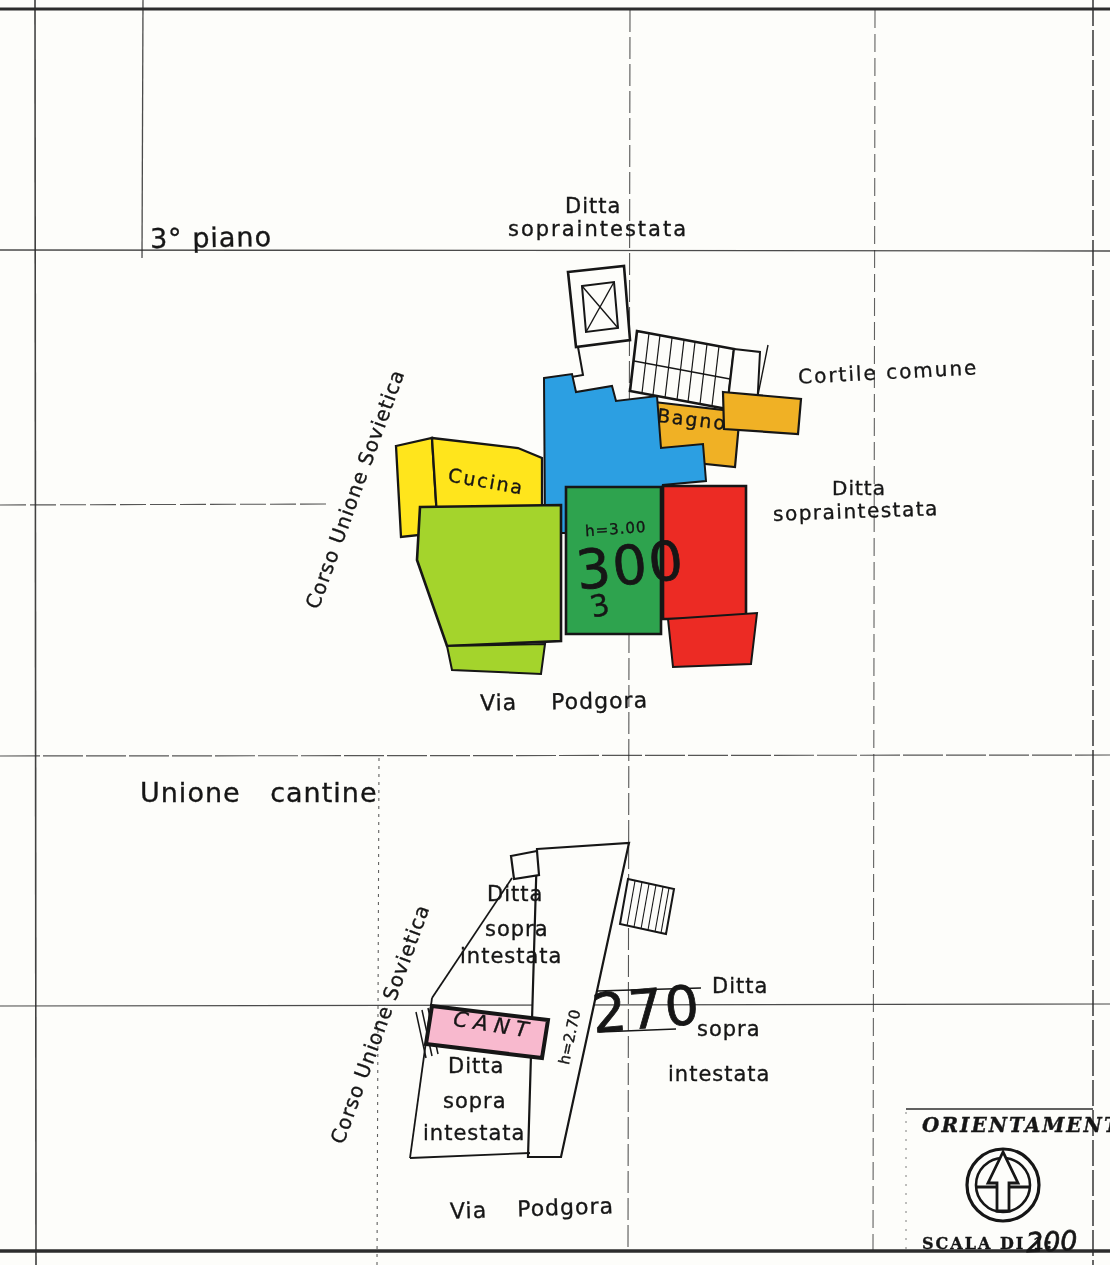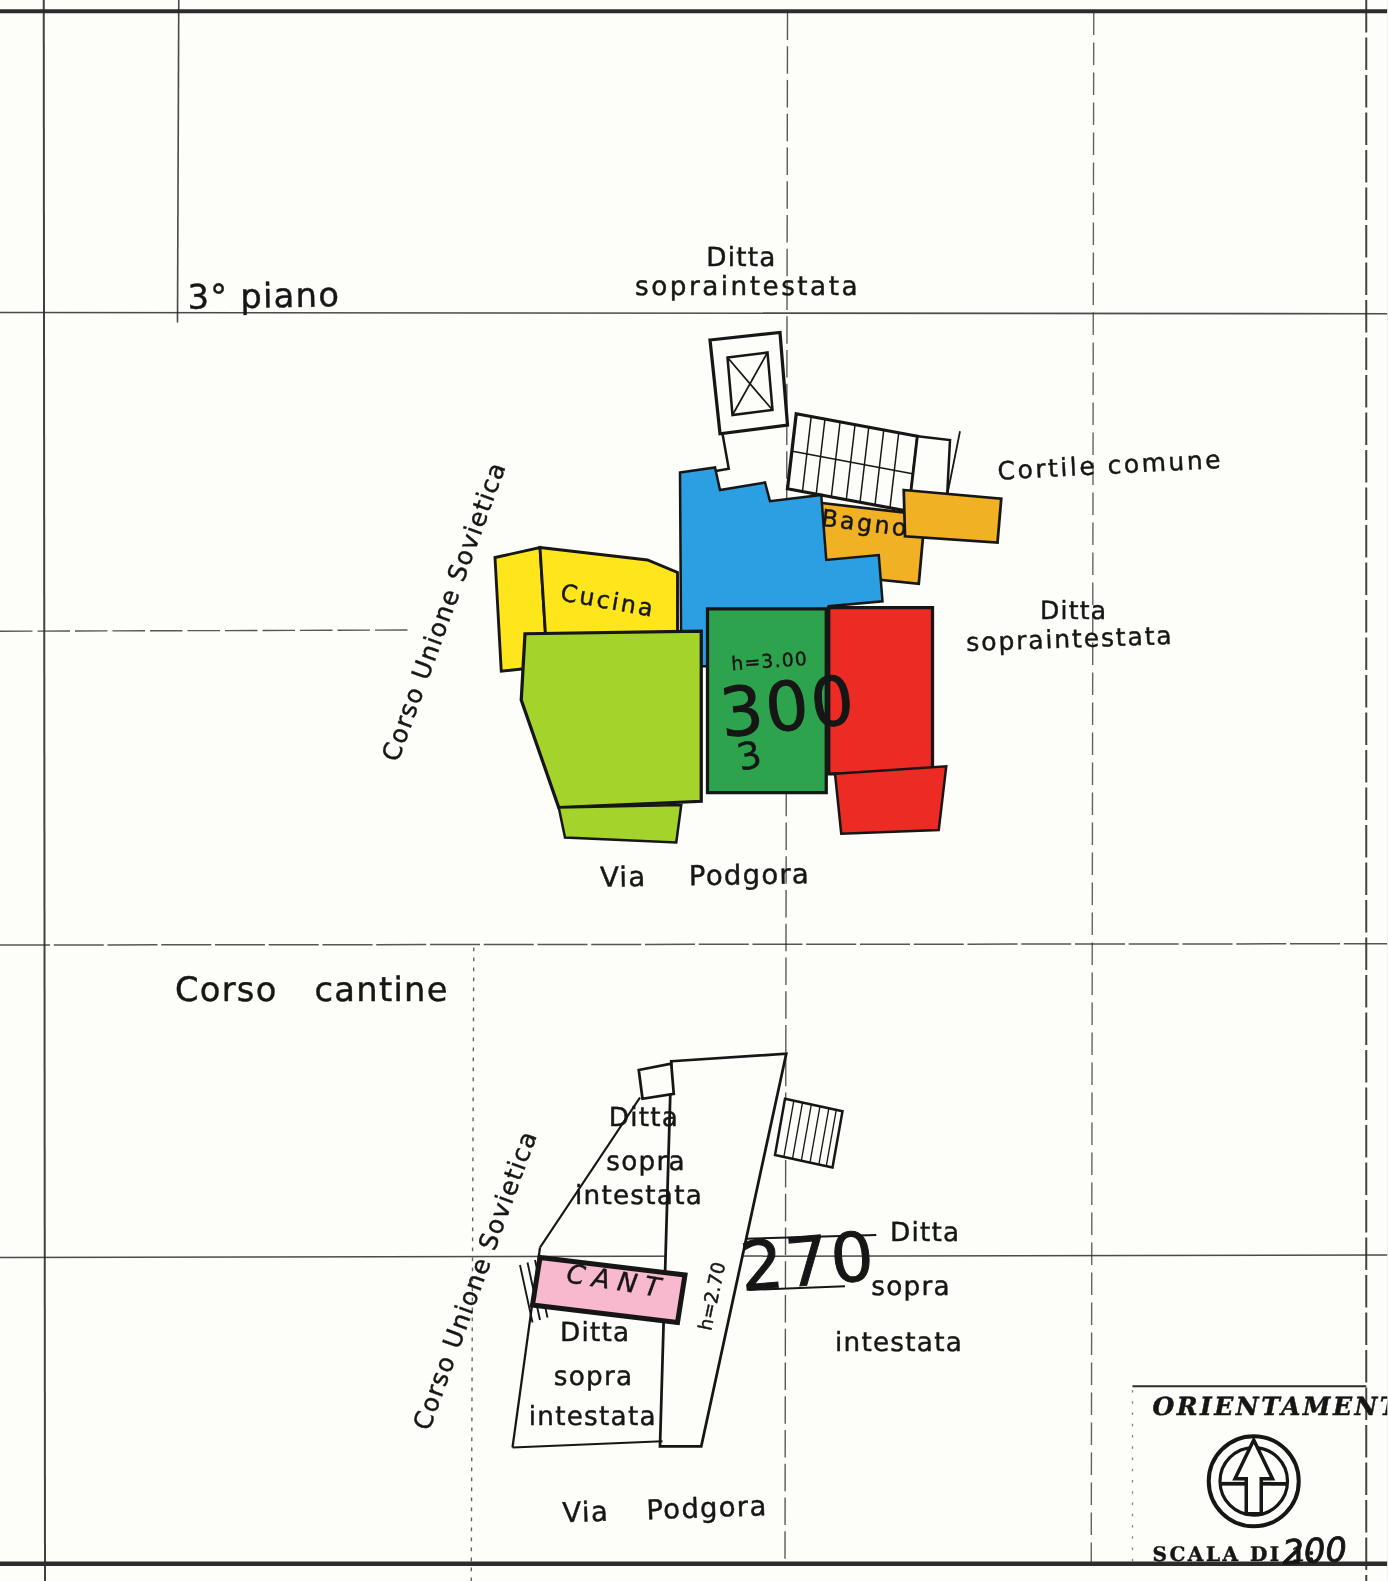--- a/index.html
+++ b/index.html
@@ -124,21 +124,21 @@
   <span class="lbl big-num" style="left:576px;top:534px;transform:rotate(-6deg);">300</span>
   <span class="lbl hand" style="left:590px;top:588px;font-size:30px;transform:rotate(-12deg);">3</span>
 
   <span class="lbl hand" style="left:832px;top:476px;font-size:20px;">Ditta</span>
   <span class="lbl hand" style="left:773px;top:499px;font-size:20px;transform:rotate(-2deg);letter-spacing:1.5px;">sopraintestata</span>
 
   <span class="lbl hand vertical-street" style="left:190px;top:477px;font-size:20px;">Corso Unione Sovietica</span>
 
   <span class="lbl hand" style="left:480px;top:689px;font-size:22px;word-spacing:26px;transform:rotate(-1deg);">Via Podgora</span>
 
-  <span class="lbl hand" style="left:140px;top:777px;font-size:27px;word-spacing:20px;">Corso cantine</span>
+  <span class="lbl hand" style="left:140px;top:777px;font-size:27px;word-spacing:20px;">Unione cantine</span>
 
   <span class="lbl hand vertical-street" style="left:215px;top:1012px;font-size:20px;">Corso Unione Sovietica</span>
 
   <span class="lbl hand" style="left:487px;top:882px;font-size:21px;">Ditta</span>
   <span class="lbl hand" style="left:485px;top:917px;font-size:21px;">sopra</span>
   <span class="lbl hand" style="left:460px;top:944px;font-size:21px;">intestata</span>
 
   <span class="lbl big-num" style="left:592px;top:978px;transform:rotate(-5deg);">270</span>
 
   <span class="lbl hand" style="left:712px;top:974px;font-size:21px;">Ditta</span>

